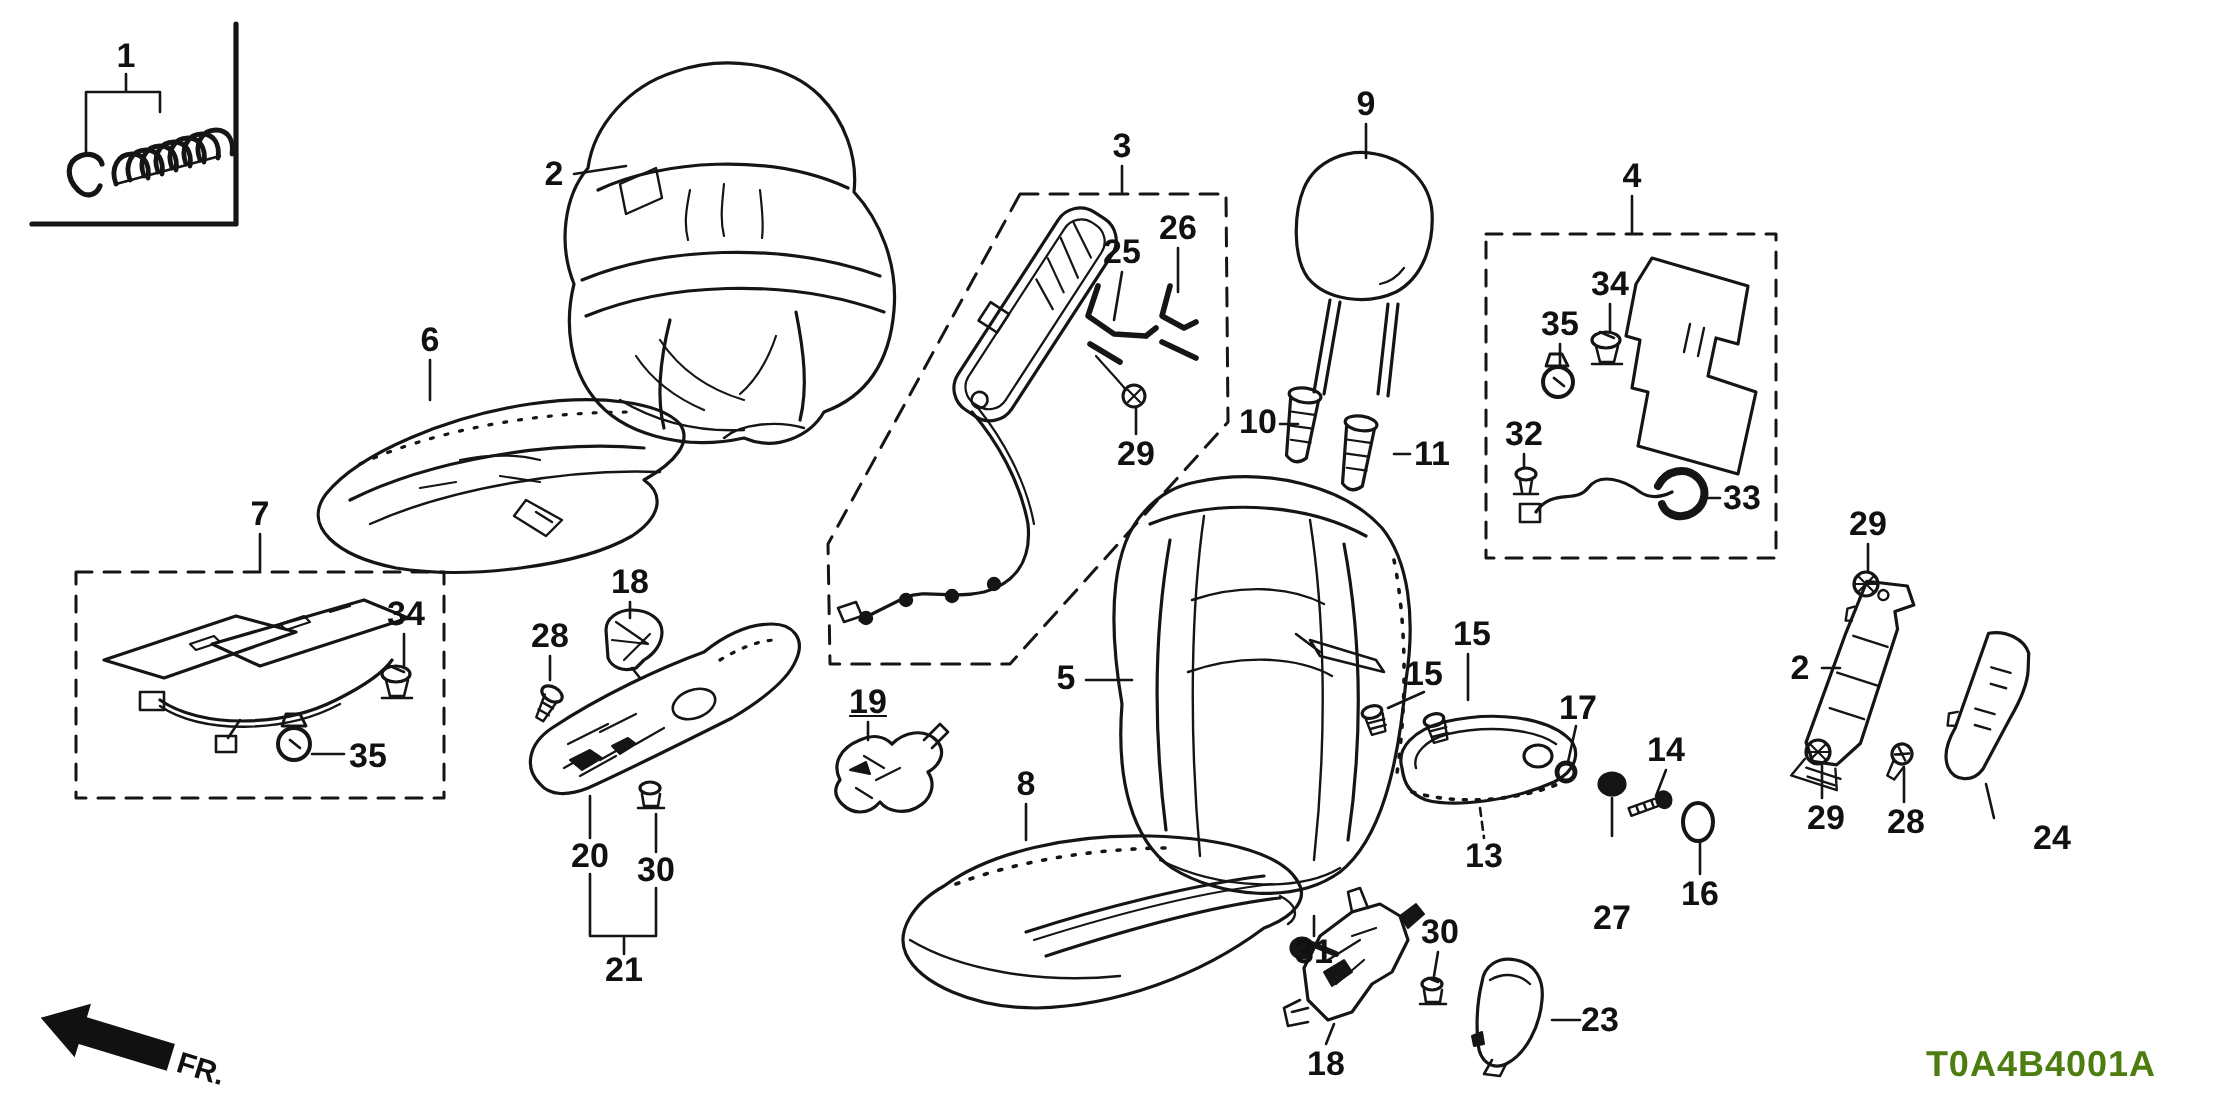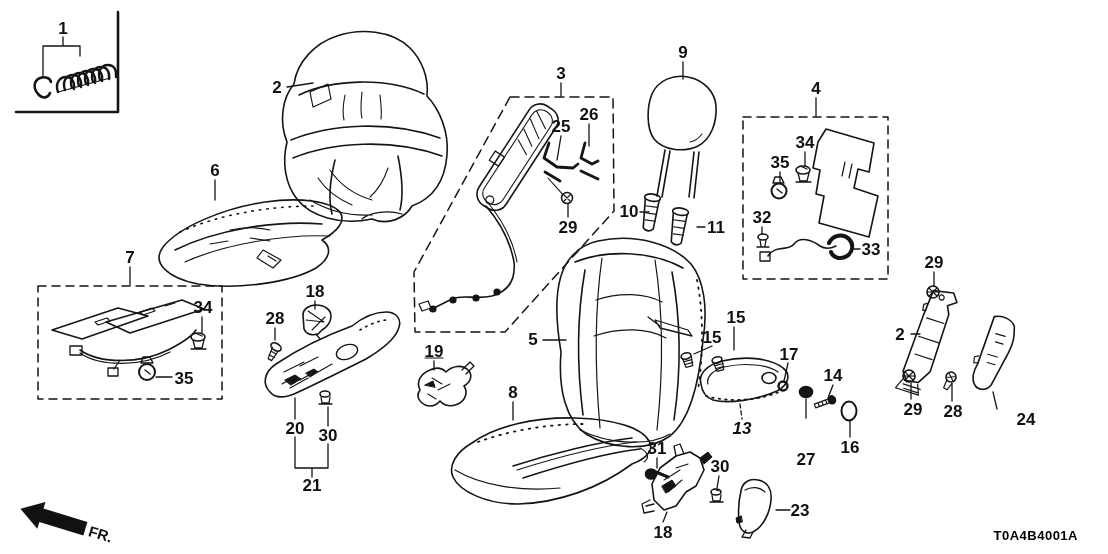--- a/index.html
+++ b/index.html
@@ -2,21 +2,21 @@
 <html><head>
 <meta charset="utf-8">
 <style>
   html,body{margin:0;padding:0;background:#fff;}
   .stage{position:relative;width:1108px;height:554px;background:#fff;overflow:hidden;
          font-family:"Liberation Sans",sans-serif;}
   svg{position:absolute;left:0;top:0;}
   .labels-layer{position:absolute;left:0;top:0;width:100%;height:100%;pointer-events:none;}
   .plabel{position:absolute;transform:translate(-50%,-50%);font-size:17px;font-weight:bold;
           color:#111;white-space:nowrap;line-height:1;}
-  .diagram-code{position:absolute;right:30px;bottom:11px;font-size:13px;font-weight:bold;color:#000000;
+  .diagram-code{position:absolute;right:30px;bottom:11px;font-size:18px;font-weight:bold;color:#4d7c0f;
           letter-spacing:.5px;}
 </style>
 </head>
 <body>
 
 <div class="stage">
 
 <svg width="1108" height="554" viewBox="0 0 1108 554">
   <g fill="none" stroke="#151515" stroke-width="1.6" stroke-linecap="round" stroke-linejoin="round">
 
@@ -339,21 +339,21 @@
       <span class="plabel" style="left: 561px; top: 73px;">3</span>
       <span class="plabel" style="left: 816px; top: 88px;">4</span>
       <span class="plabel" style="left: 533px; top: 339px;">5</span>
       <span class="plabel" style="left: 215px; top: 170px;">6</span>
       <span class="plabel" style="left: 130px; top: 257px;">7</span>
       <span class="plabel" style="left: 513px; top: 392px;">8</span>
       <span class="plabel" style="left: 683px; top: 52px;">9</span>
       <span class="plabel" style="left: 629px; top: 211px;">10</span>
       <span class="plabel" style="left: 716px; top: 227px;">11</span>
       <span class="plabel" style="left: 900px; top: 334px;">2</span>
-      <span class="plabel" style="left: 742px; top: 428px; font-style: italic;">13</span>
+      <span class="plabel" style="left: 742px; top: 428px;">13</span>
       <span class="plabel" style="left: 833px; top: 375px;">14</span>
       <span class="plabel" style="left: 712px; top: 337px;">15</span>
       <span class="plabel" style="left: 736px; top: 317px;">15</span>
       <span class="plabel" style="left: 850px; top: 447px;">16</span>
       <span class="plabel" style="left: 789px; top: 354px;">17</span>
       <span class="plabel" style="left: 315px; top: 291px;">18</span>
       <span class="plabel" style="left: 434px; top: 351px; text-decoration: underline;">19</span>
       <span class="plabel" style="left: 295px; top: 428px;">20</span>
       <span class="plabel" style="left: 312px; top: 485px;">21</span>
       <span class="plabel" style="left: 663px; top: 532px;">18</span>
@@ -362,21 +362,21 @@
       <span class="plabel" style="left: 561px; top: 126px;">25</span>
       <span class="plabel" style="left: 589px; top: 114px;">26</span>
       <span class="plabel" style="left: 806px; top: 442px; margin-top: 17px;">27</span>
       <span class="plabel" style="left: 275px; top: 318px;">28</span>
       <span class="plabel" style="left: 953px; top: 411px;">28</span>
       <span class="plabel" style="left: 568px; top: 227px;">29</span>
       <span class="plabel" style="left: 934px; top: 262px;">29</span>
       <span class="plabel" style="left: 913px; top: 409px;">29</span>
       <span class="plabel" style="left: 328px; top: 435px;">30</span>
       <span class="plabel" style="left: 720px; top: 466px;">30</span>
-      <span class="plabel" style="left: 657px; top: 448px;">31</span>
+      <span class="plabel" style="left: 657px; top: 476px;">31</span>
       <span class="plabel" style="left: 762px; top: 217px;">32</span>
       <span class="plabel" style="left: 871px; top: 249px;">33</span>
       <span class="plabel" style="left: 203px; top: 307px;">34</span>
       <span class="plabel" style="left: 805px; top: 142px;">34</span>
       <span class="plabel" style="left: 184px; top: 378px;">35</span>
       <span class="plabel" style="left: 780px; top: 162px;">35</span>
     </div>
 
 <div class="diagram-code">T0A4B4001A</div>
 

